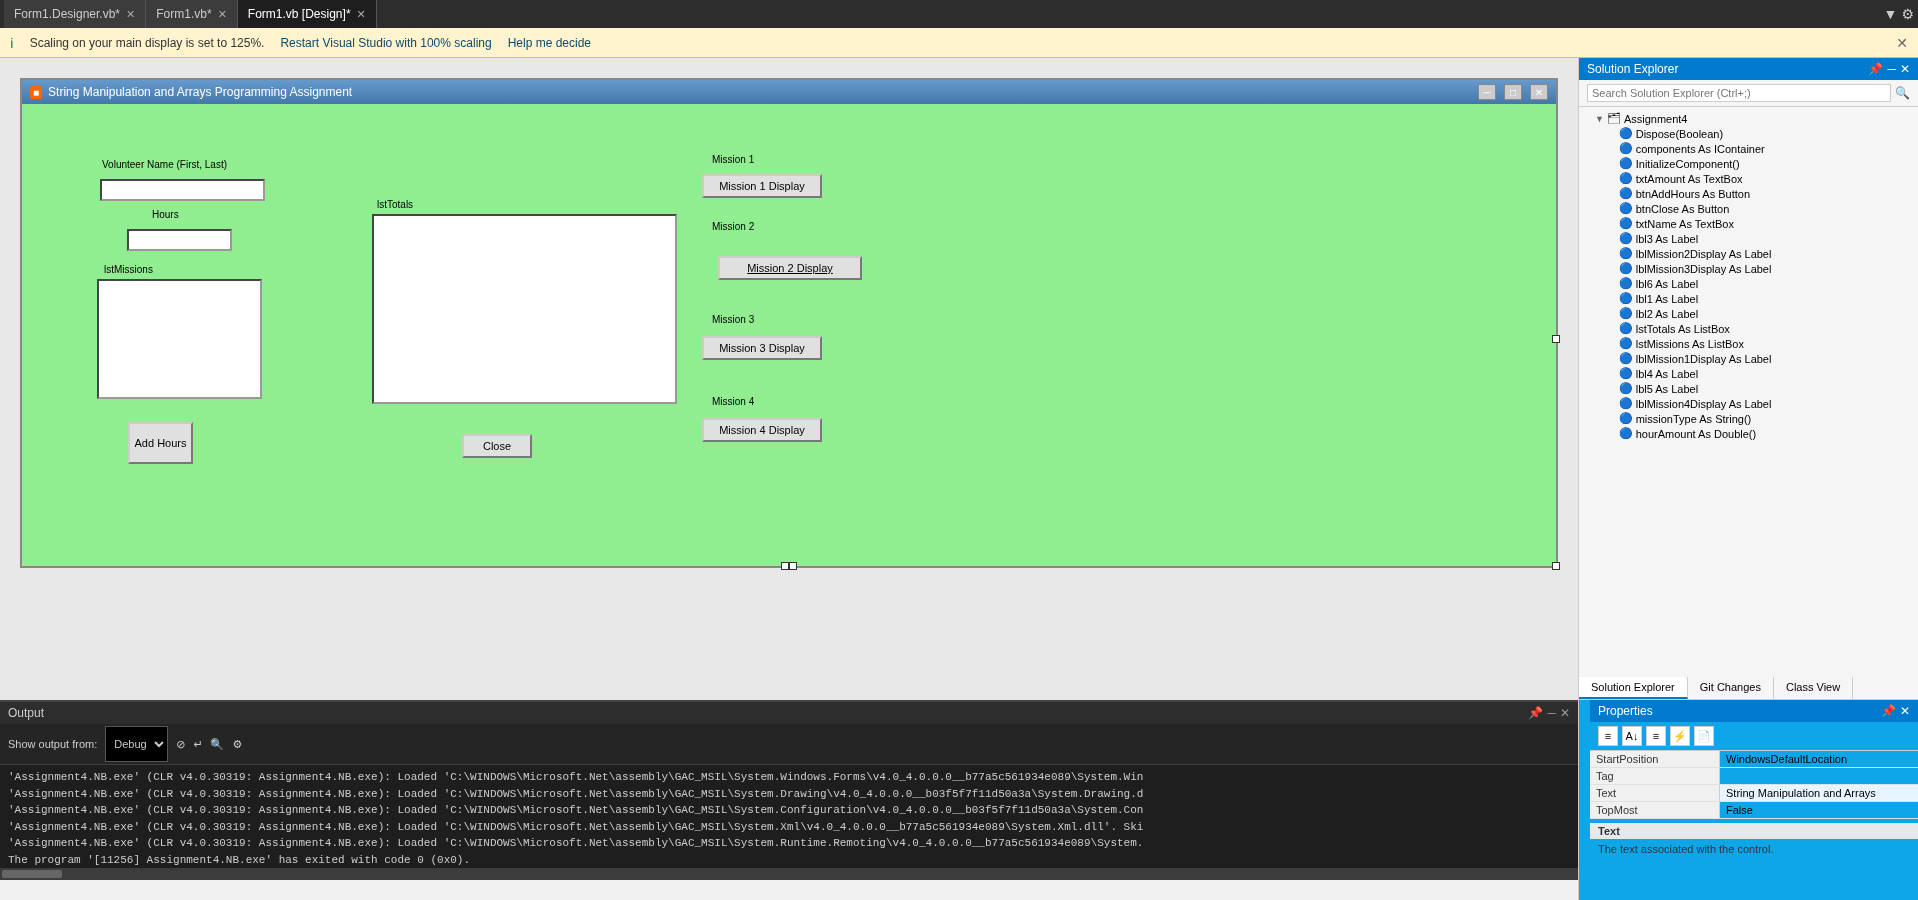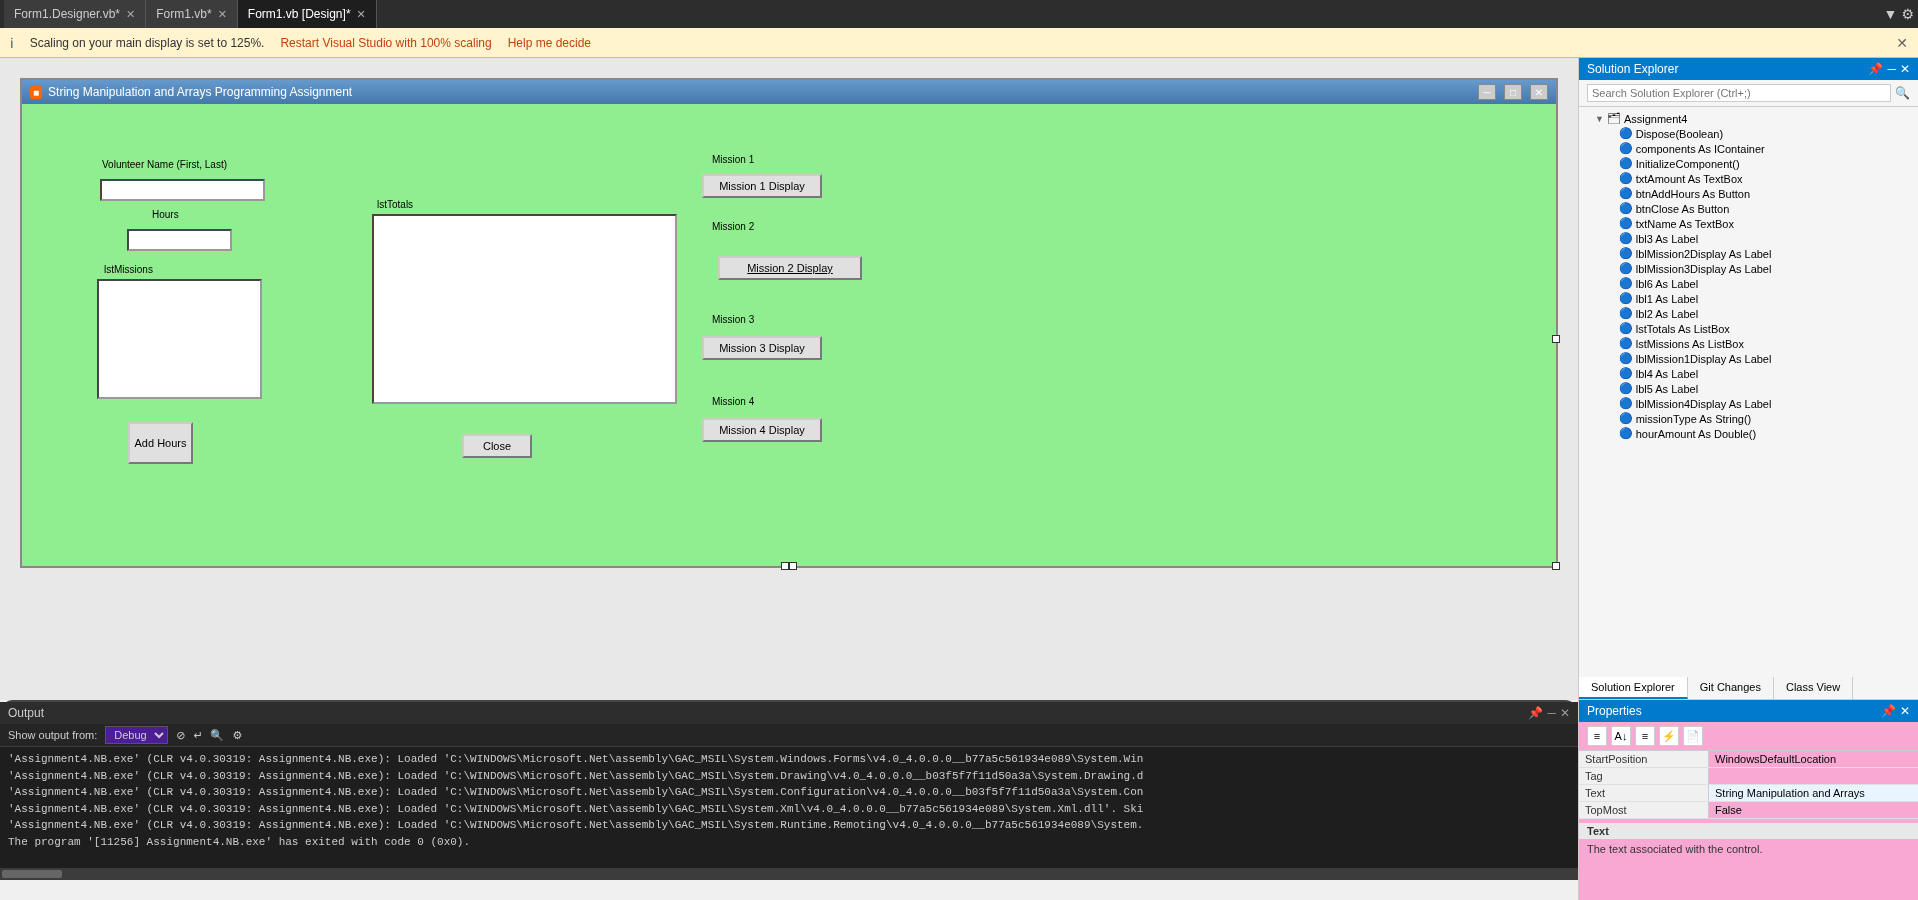--- a/index.html
+++ b/index.html
@@ -60,21 +60,21 @@
       height: 30px;
       padding: 0 10px;
       gap: 16px;
       flex-shrink: 0;
     }
     .info-bar .info-icon {
       color: #1c6b9e;
       font-size: 14px;
     }
     .info-bar span { font-size: 12px; color: #333; }
-    .info-bar a { color: #c2410c; text-decoration: none; font-size: 12px; cursor: pointer; }
+    .info-bar a { color: #0c4a6e; text-decoration: none; font-size: 12px; cursor: pointer; }
     .info-bar .close-btn {
       margin-left: auto;
       cursor: pointer;
       font-size: 14px;
       color: #666;
     }
 
     
     .main-area {
       display: flex;
@@ -245,21 +245,20 @@
       border-bottom: 2px solid #007acc;
     }
 
     
     .bottom-area {
       height: 180px;
       background: #1e1e1e;
       display: flex;
       flex-direction: column;
       border-top: 2px solid #444;
-      border-radius: 13px;
     }
     .bottom-header {
       display: flex;
       align-items: center;
       padding: 4px 8px;
       background: #2d2d2d;
       gap: 8px;
     }
     .bottom-title {
       color: #ccc;
@@ -270,50 +269,51 @@
     .output-controls {
       display: flex;
       align-items: center;
       padding: 2px 8px;
       background: #252526;
       gap: 8px;
       border-bottom: 1px solid #3e3e42;
     }
     .output-controls span { color: #ccc; font-size: 11px; }
     .output-select {
-      background: #4c1d95;
+      background: #000000;
       color: #ccc;
       border: 1px solid #555;
       font-size: 11px;
-      padding: 1px 4px;
+      padding: 10px 4px;
     }
     .output-icon-btn {
       color: #999;
       font-size: 13px;
       cursor: pointer;
     }
 
     .output-content {
       flex: 1;
       overflow-y: auto;
       padding: 4px 8px;
       color: #ccc;
       font-family: 'Courier New', monospace;
       font-size: 11px;
       line-height: 1.5;
     }
 
     
     .props-panel {
       width: 340px;
-      background: #f9a8d4;
+      background: #0ea5e9;
       border-left: 1px solid #ccc;
       display: flex;
       flex-direction: column;
       flex-shrink: 0;
+      padding-left: 11px;
     }
     .props-header {
       background: #007acc;
       color: white;
       padding: 4px 8px;
       font-size: 12px;
       display: flex;
       align-items: center;
     }
     .props-header .header-spacer { flex: 1; }

